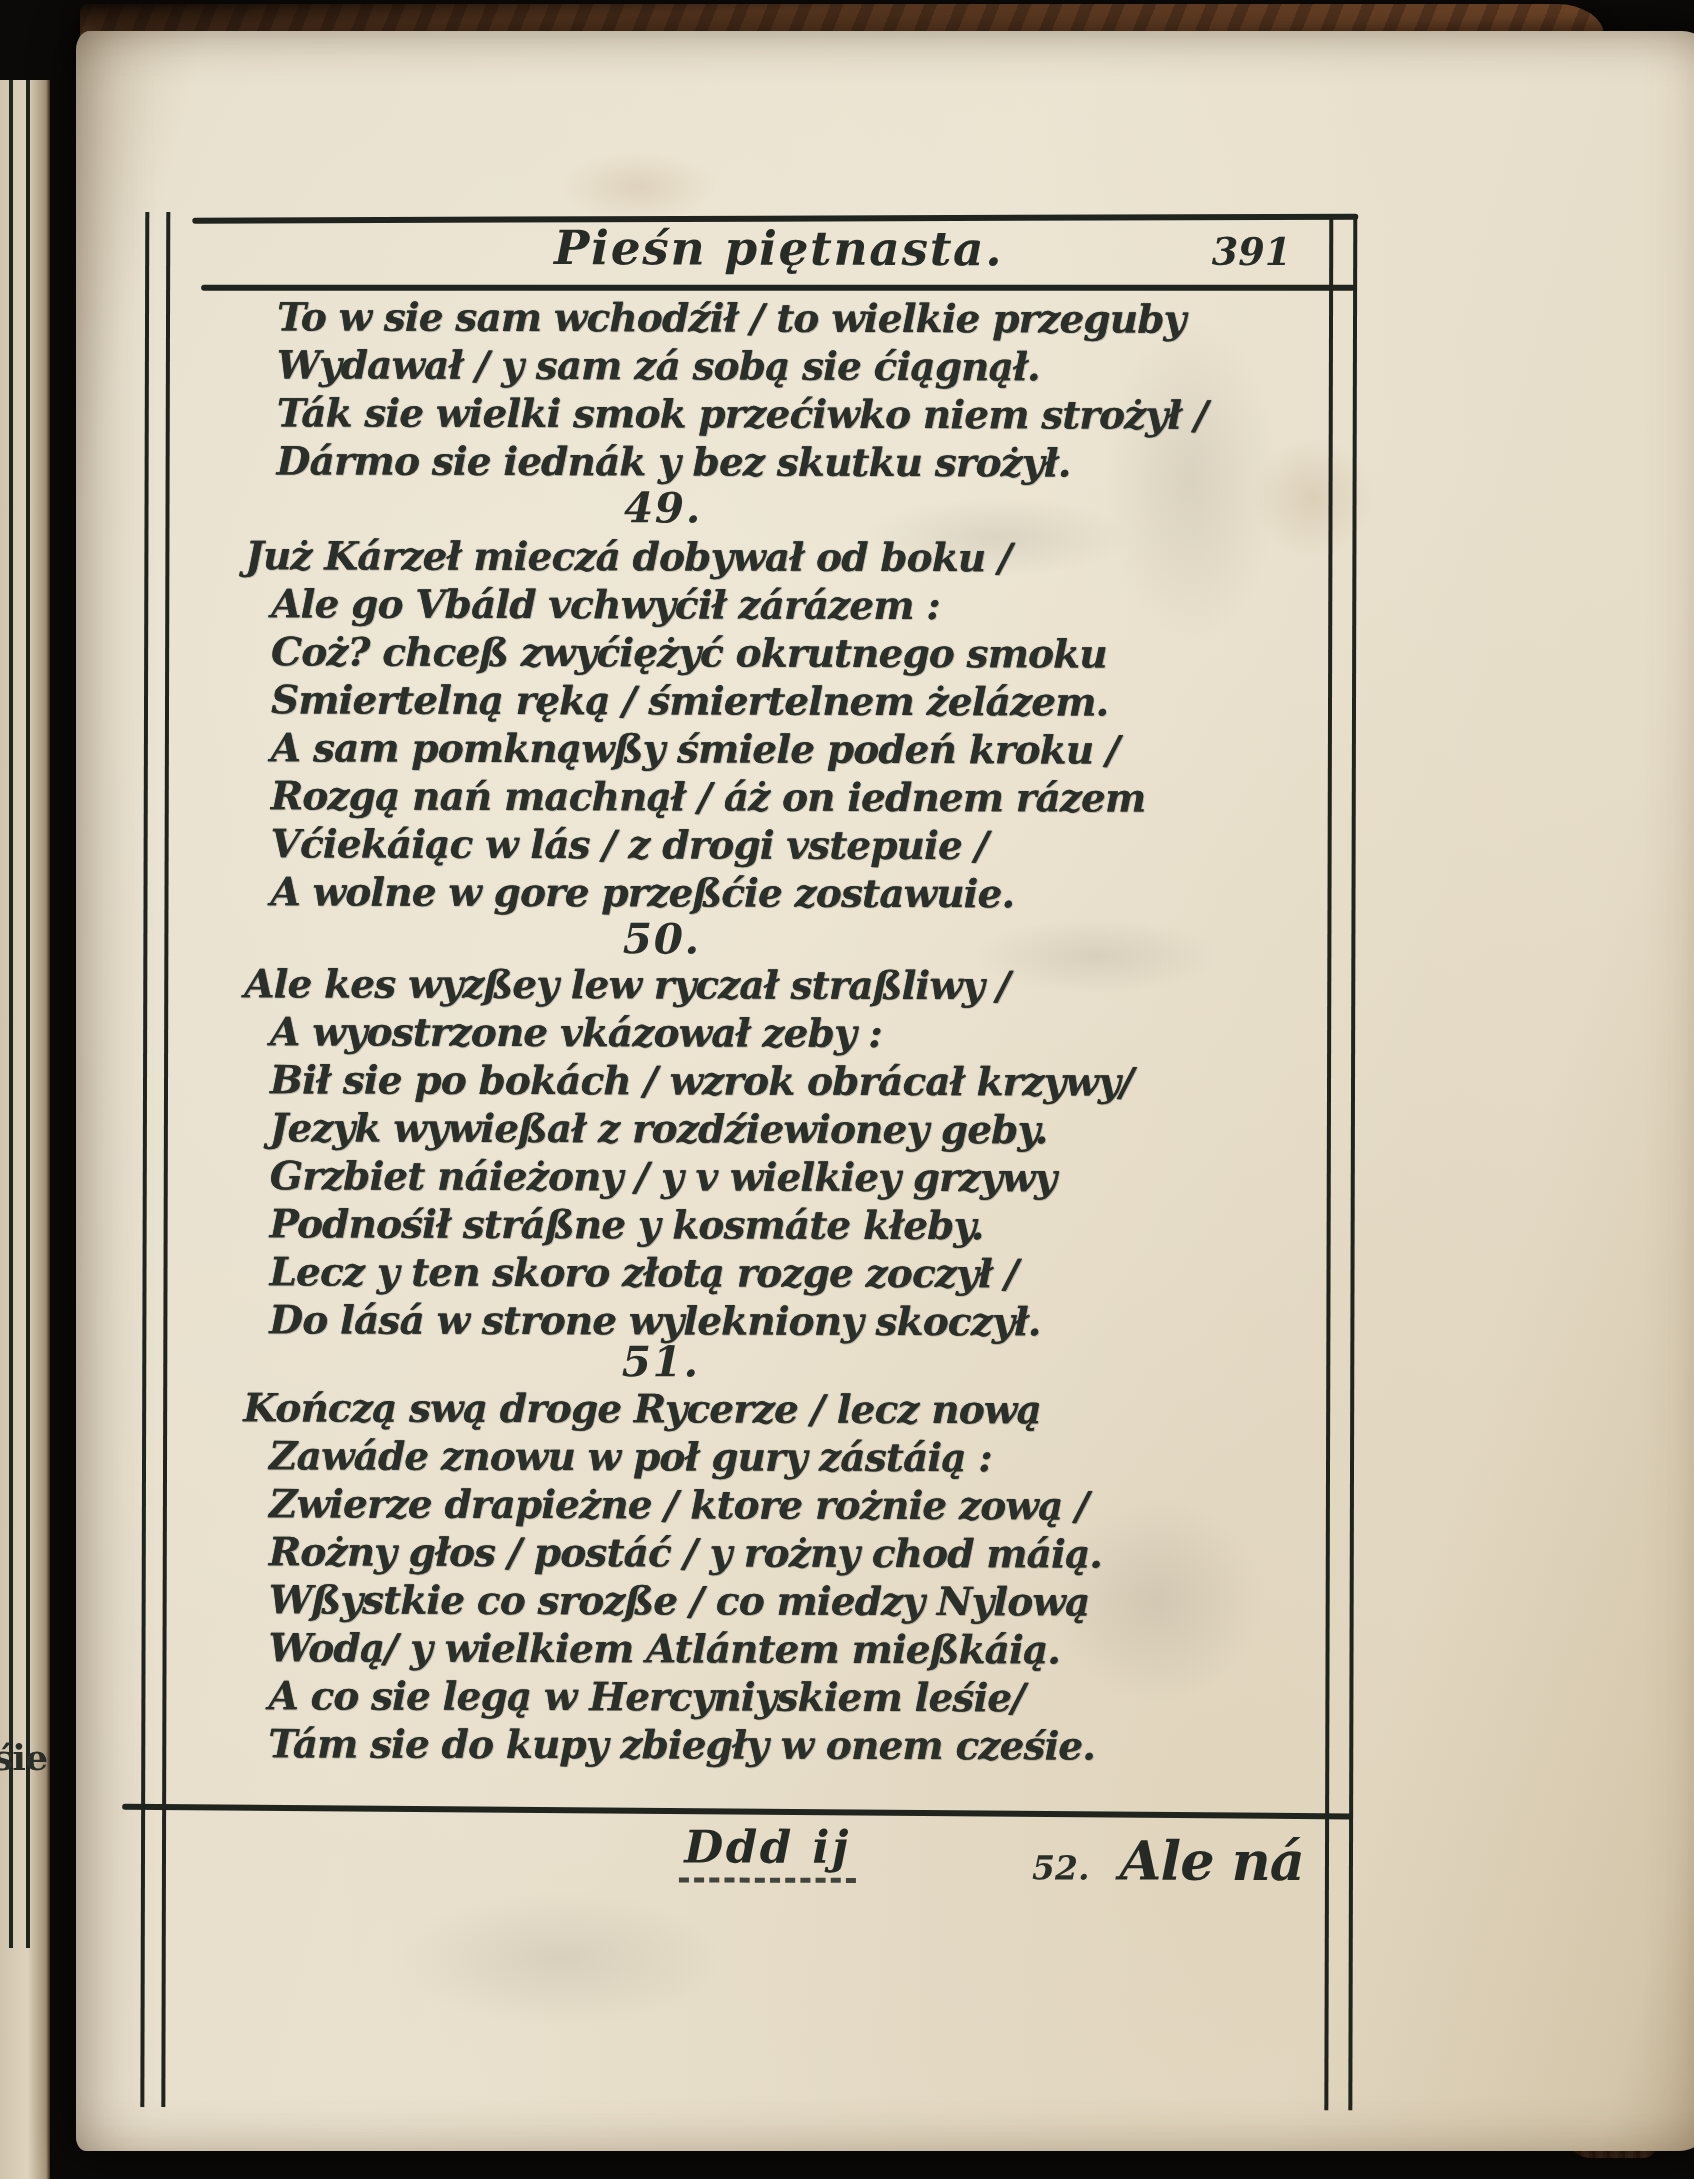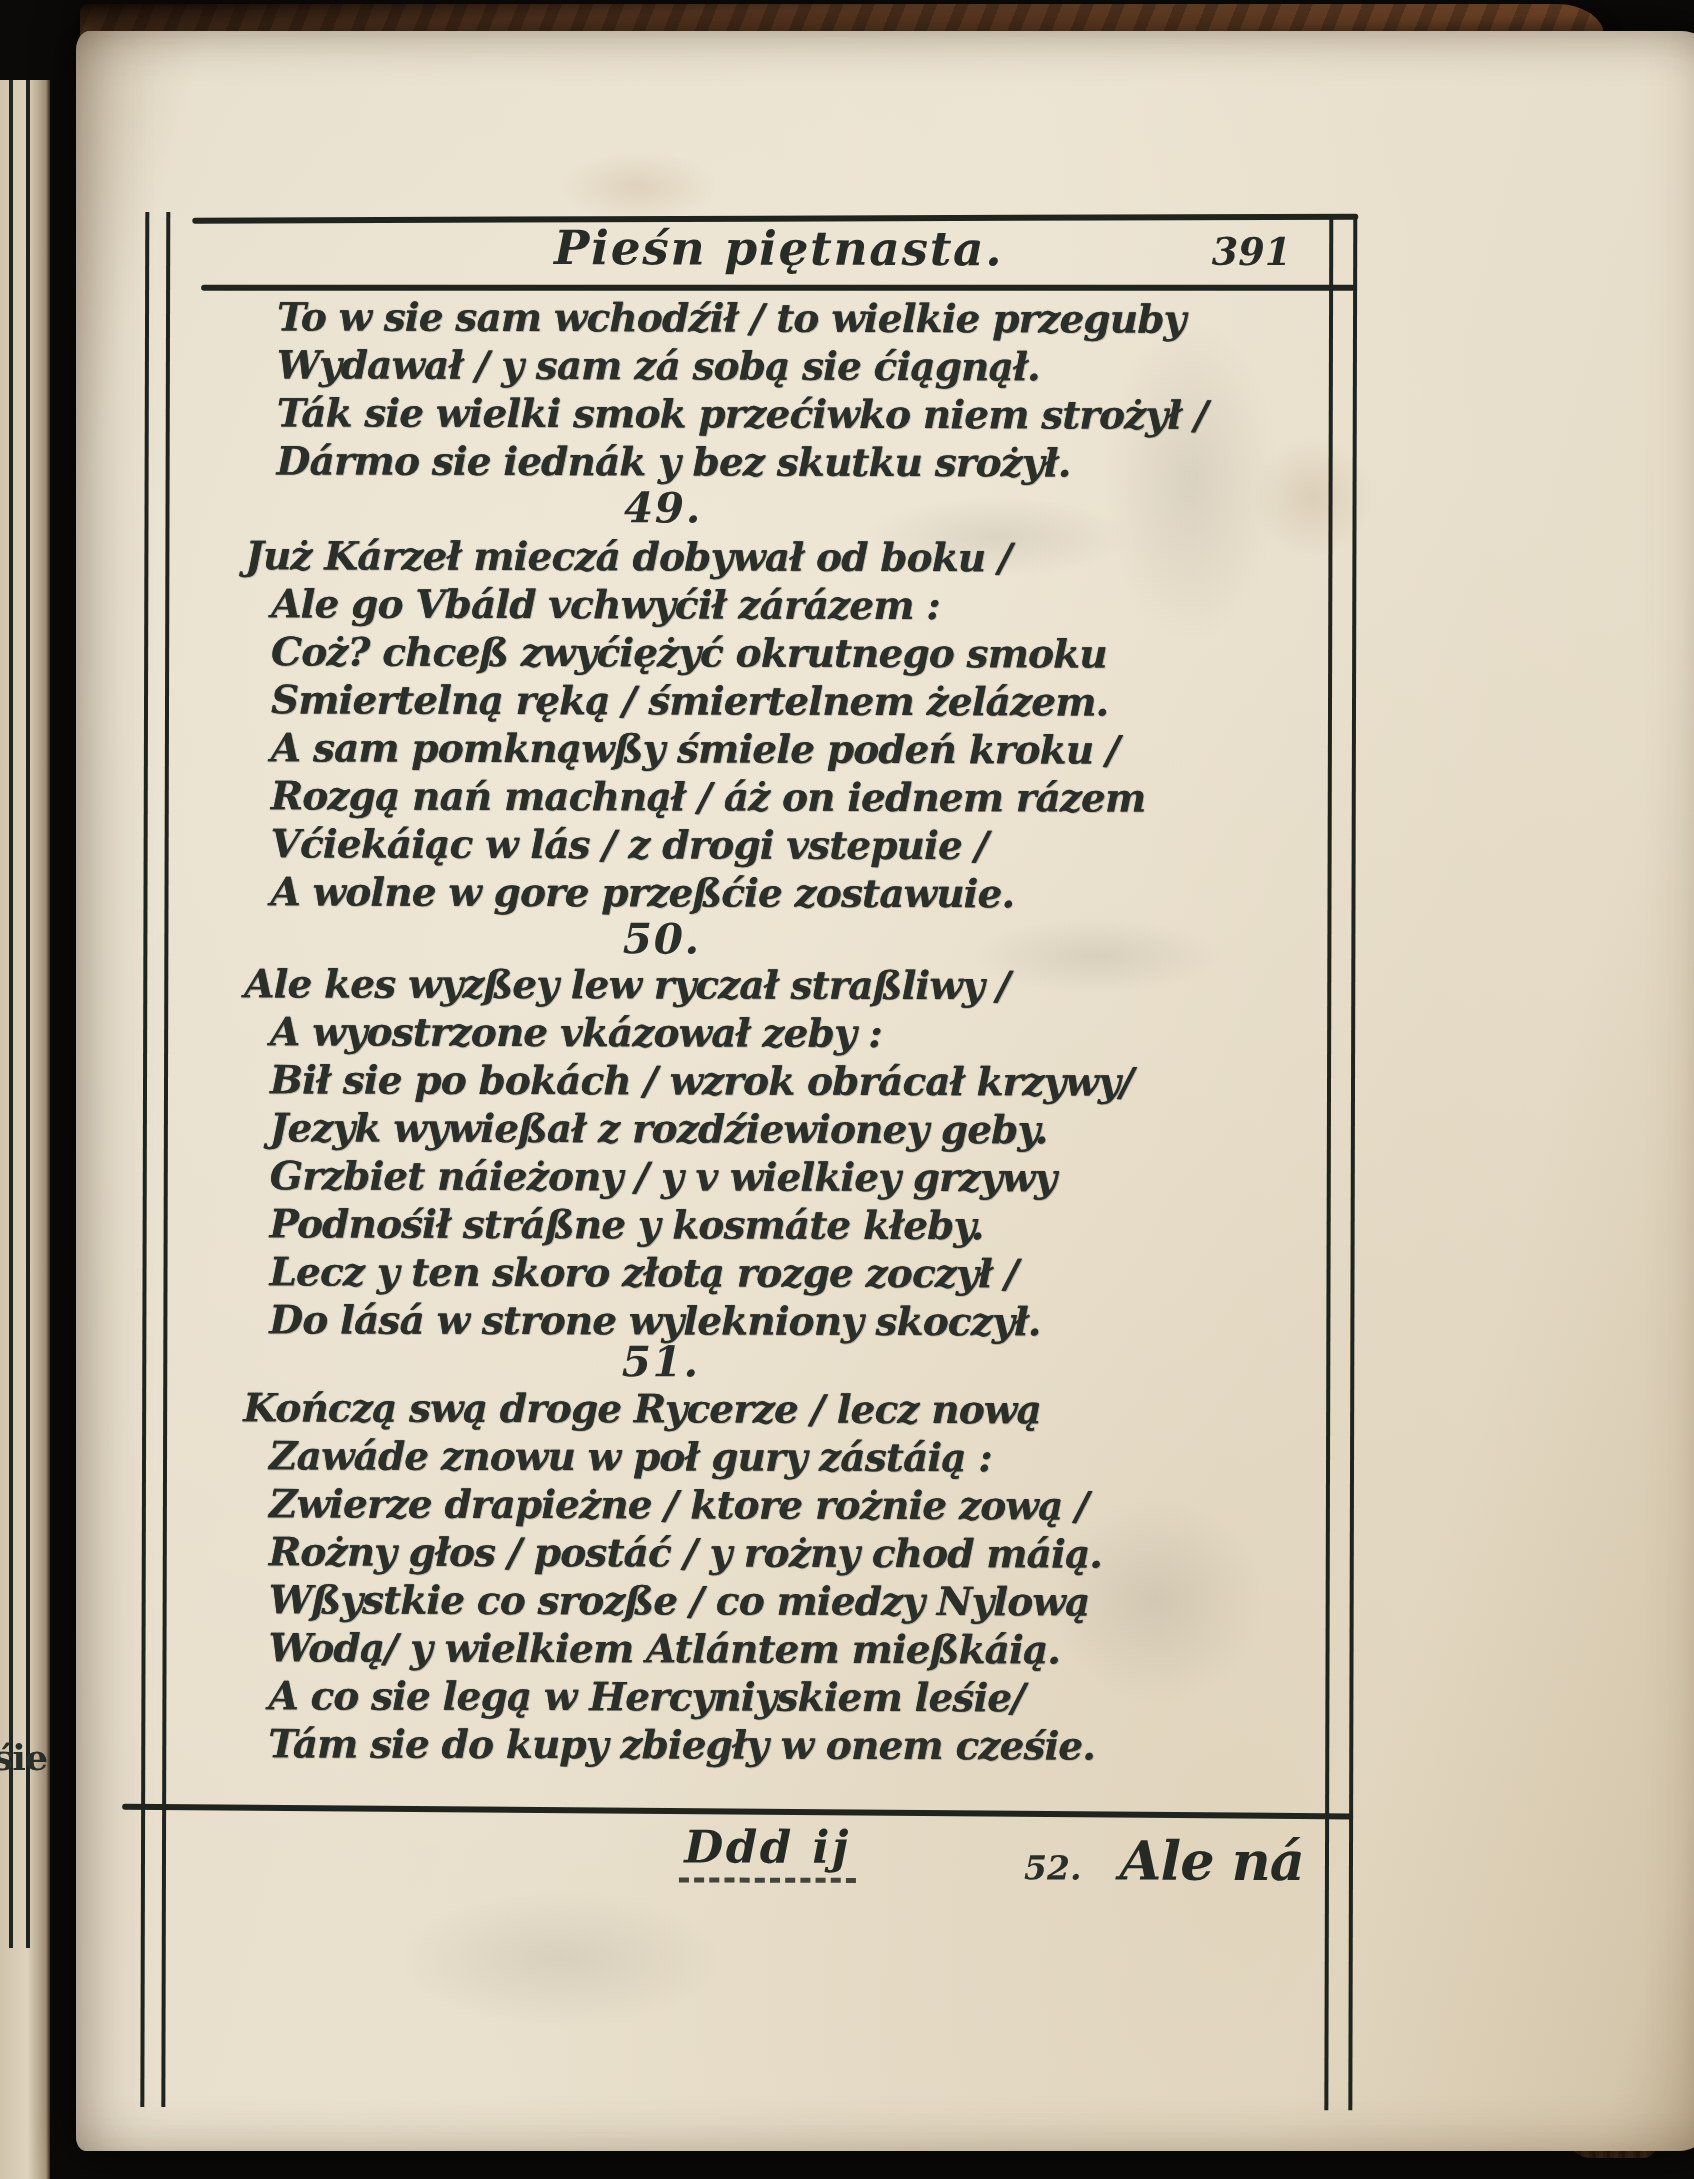--- a/index.html
+++ b/index.html
@@ -96,21 +96,21 @@
   }
   .n49{top:453px;} .n50{top:884px;} .n51{top:1307px;}
 
   
   .signature{position:absolute;left:605px;top:1790px;}
   .sig-text{
     font-size:45px;font-weight:bold;letter-spacing:2.6px;color:#252a25;
     border-bottom:5.2px dashed rgba(37,42,37,.85);padding:0 5.2px 3.5px 5.2px;
   }
   .catch{position:absolute;left:832px;top:1797px;width:398px;text-align:right;}
-  .catch .ref{font-size:33px;font-weight:bold;color:#2b2f2a;margin-right:38px;}
+  .catch .ref{font-size:33px;font-weight:bold;color:#2b2f2a;margin-right:30px;}
   .catch .cw{font-size:54px;font-weight:bold;color:#252a25;letter-spacing:-0.9px;}
 </style>
 </head>
 <body>
 
 <div class="scene">
 
   <div class="leather"></div>
   <div class="fore-edge"></div>
 

